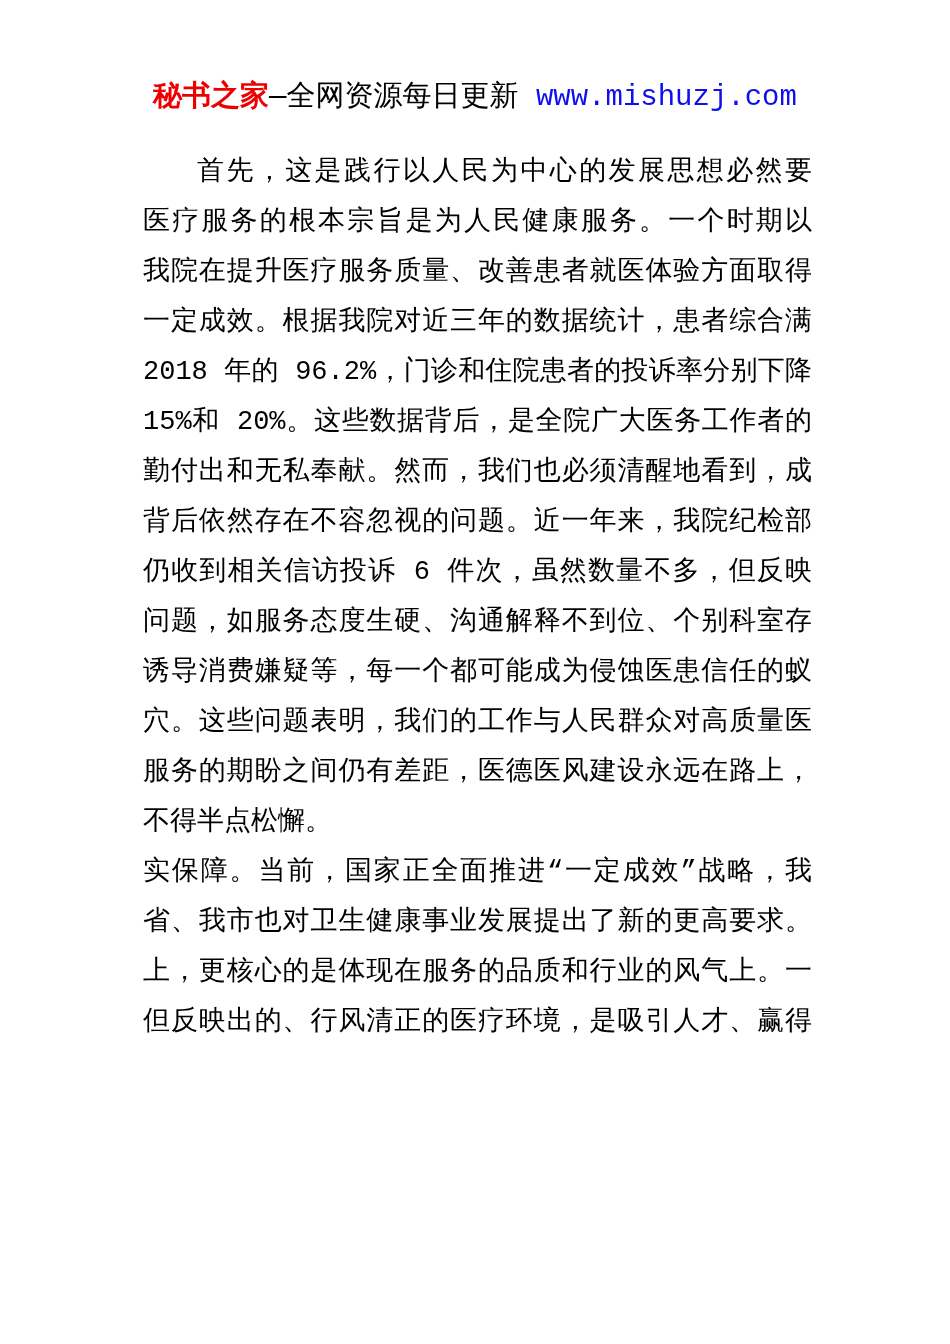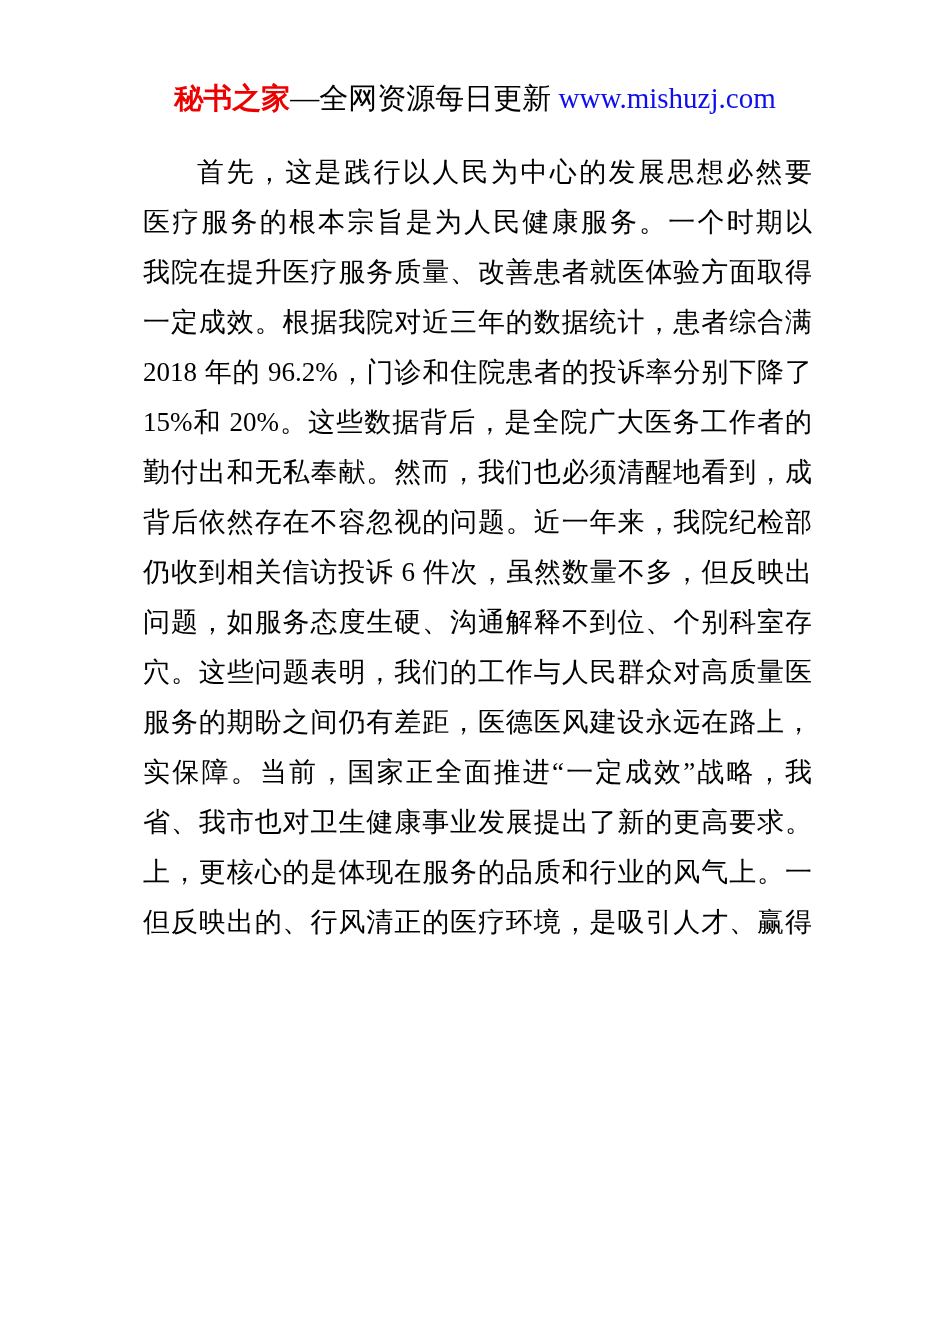--- a/index.html
+++ b/index.html
@@ -6,21 +6,21 @@
     margin: 0;
     padding: 0;
     background: #ffffff;
   }
   .page {
     position: relative;
     width: 950px;
     height: 1344px;
     background: #ffffff;
     overflow: hidden;
-    font-family: Liberation Serif, serif;
+    font-family: Liberation Mono, monospace;
     color: #000000;
   }
   .doc-header {
     position: absolute;
     top: 78px;
     left: 0;
     width: 100%;
     text-align: center;
     font-size: 29px;
     line-height: 40px;
@@ -78,22 +78,24 @@
       <div class="line indent">首先，这是践行以人民为中心的发展思想必然要求。</div>
       <div class="line">医疗服务的根本宗旨是为人民健康服务。一个时期以来，</div>
       <div class="line">我院在提升医疗服务质量、改善患者就医体验方面取得了</div>
       <div class="line">一定成效。根据我院对近三年的数据统计，患者综合满意</div>
       <div class="line">2018 年的 96.2%，门诊和住院患者的投诉率分别下降了</div>
       <div class="line">15%和 20%。这些数据背后，是全院广大医务工作者的辛</div>
       <div class="line">勤付出和无私奉献。然而，我们也必须清醒地看到，成绩</div>
       <div class="line">背后依然存在不容忽视的问题。近一年来，我院纪检部门</div>
       <div class="line">仍收到相关信访投诉 6 件次，虽然数量不多，但反映出的</div>
       <div class="line">问题，如服务态度生硬、沟通解释不到位、个别科室存在</div>
+      <div class="line">诱导消费嫌疑等，每一个都可能成为侵蚀医患信任的蚁</div>
       <div class="line">穴。这些问题表明，我们的工作与人民群众对高质量医疗</div>
       <div class="line">服务的期盼之间仍有差距，医德医风建设永远在路上，容</div>
+      <div class="line last">不得半点松懈。</div>
     </div>
 
     <div class="paragraph">
       <div class="line">实保障。当前，国家正全面推进“一定成效”战略，我</div>
       <div class="line">省、我市也对卫生健康事业发展提出了新的更高要求。高</div>
       <div class="line">上，更核心的是体现在服务的品质和行业的风气上。一个</div>
       <div class="line">但反映出的、行风清正的医疗环境，是吸引人才、赢得患</div>
     </div>
 
   </div>

